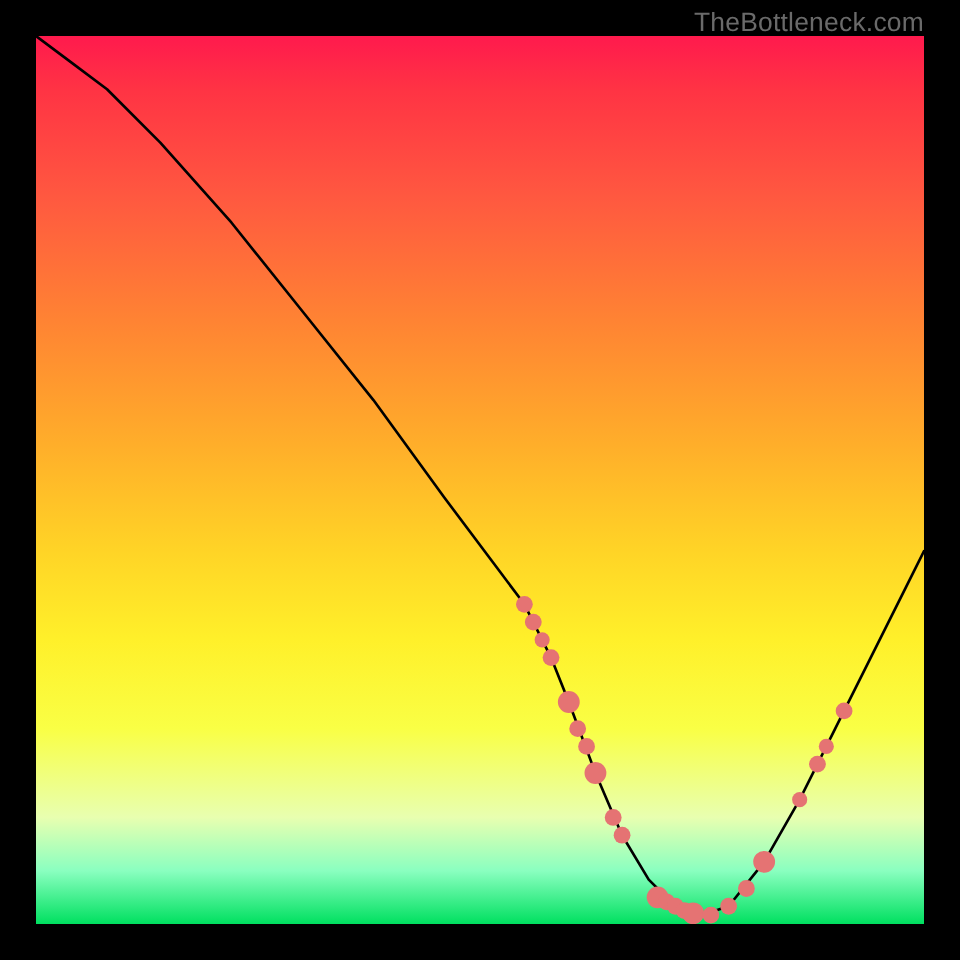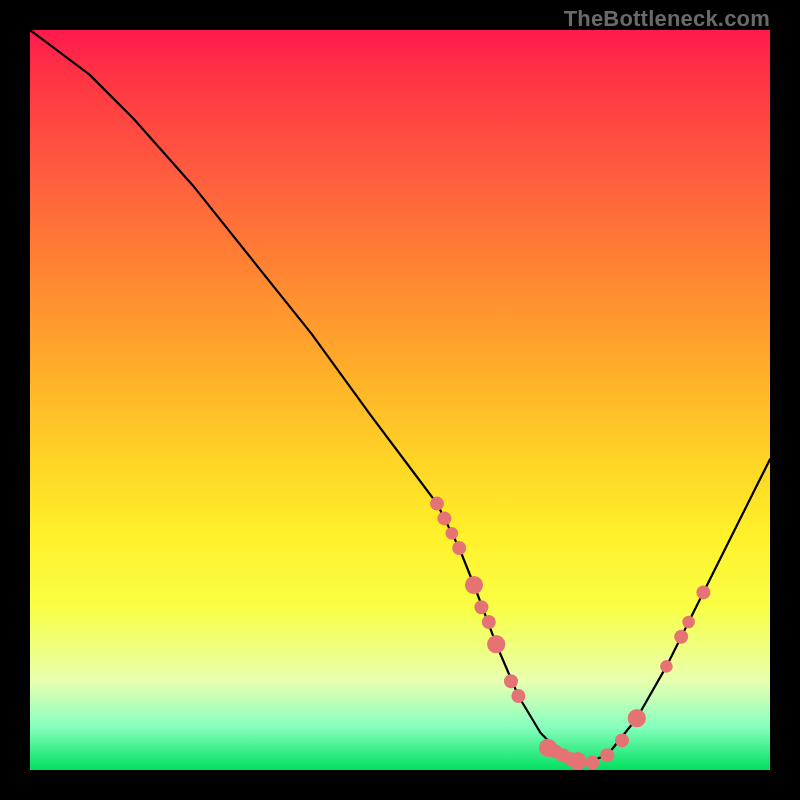--- a/index.html
+++ b/index.html
@@ -30,21 +30,21 @@
       #8affc0 94%,
       #00e060 100%
     );
   }
   .watermark {
     position: absolute;
     top: 6px;
     right: 30px;
     color: #6a6a6a;
     font-size: 22px;
-    font-weight: 700;
+    font-weight: 400;
     letter-spacing: 0.2px;
     user-select: none;
   }
   svg {
     position: absolute;
     left: 0;
     top: 0;
   }
 </style>
 </head>

